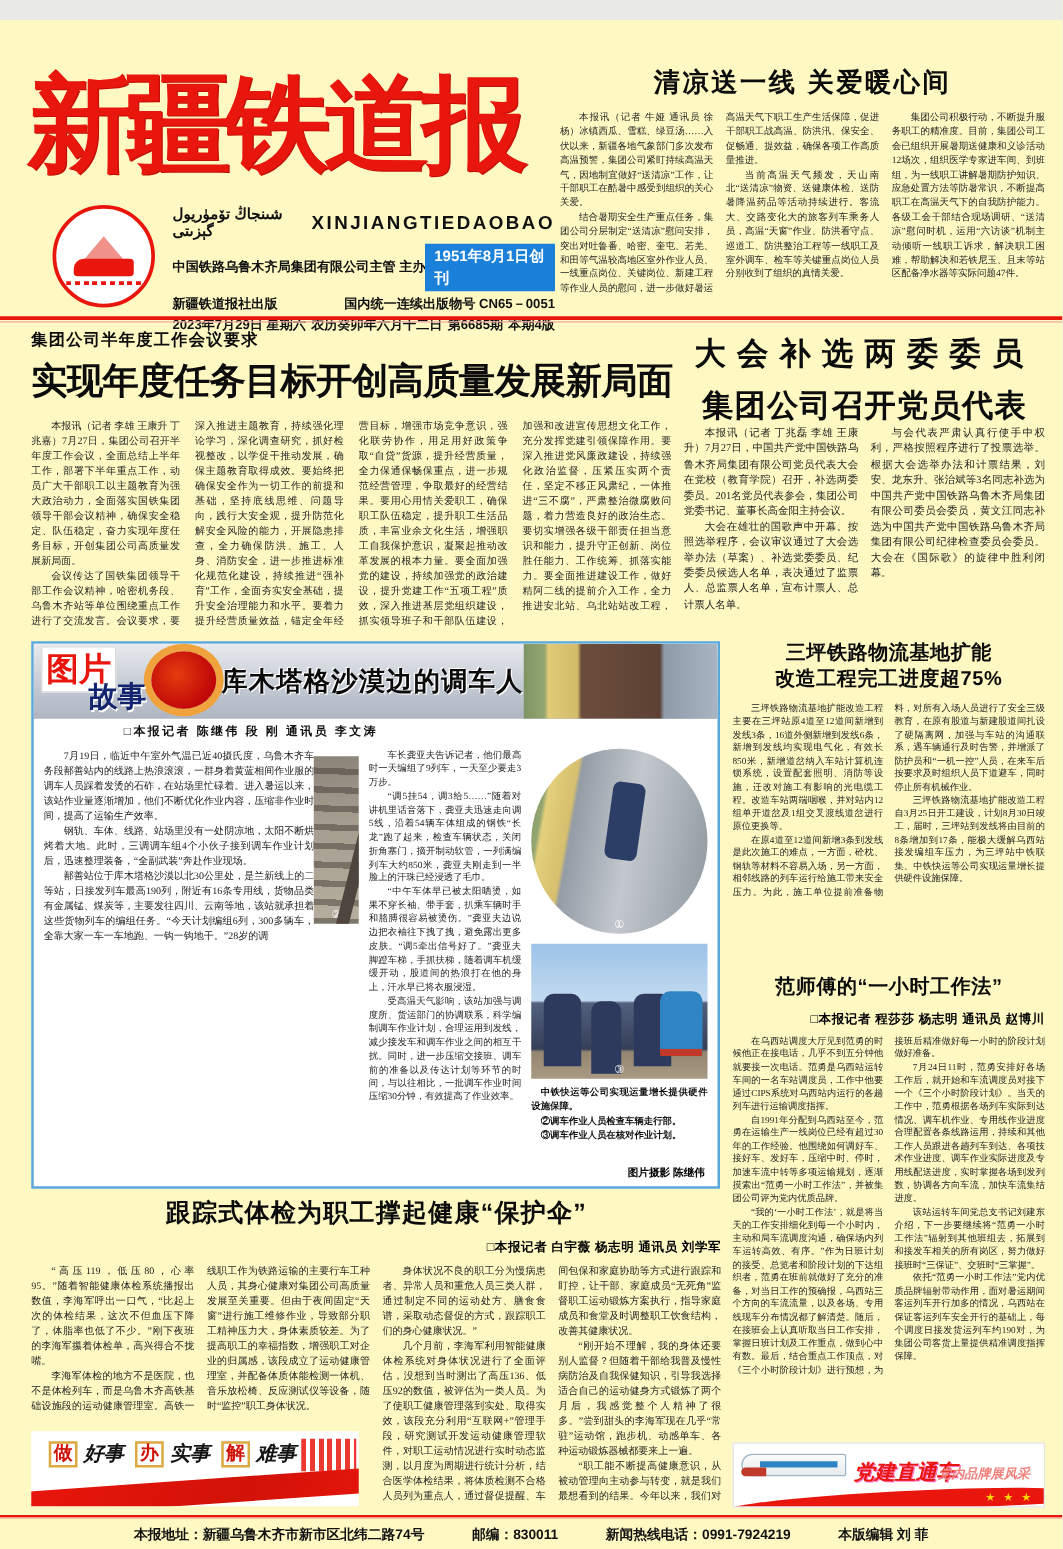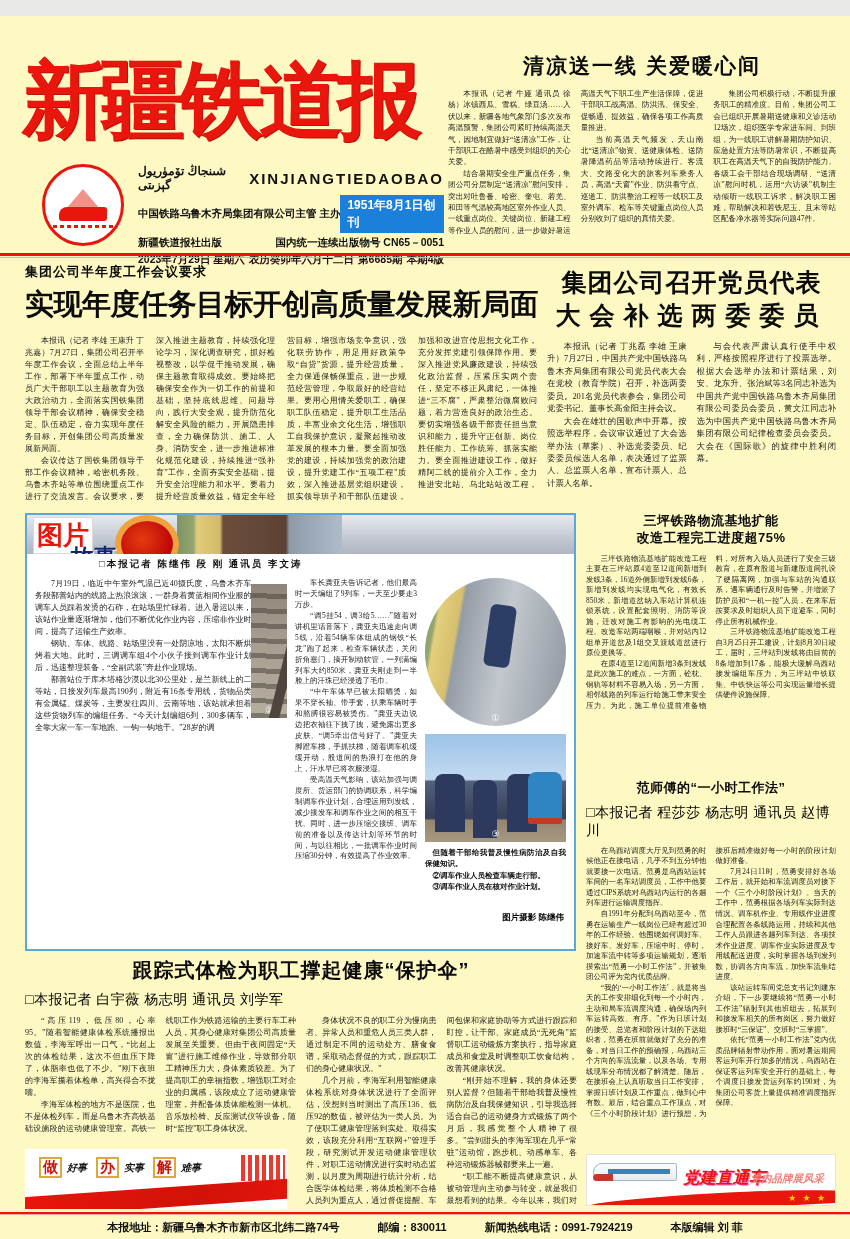--- a/index.html
+++ b/index.html
@@ -45,21 +45,21 @@
   .main-art .bt { columns:4; column-gap:12px; height:168px; }
 
   
   .party-art { left:547px; top:250px; width:289px; height:238px; }
   .party-art .h1 { font-size:25px; text-align:center; letter-spacing:1px; }
   .party-art .h2 { font-size:25px; text-align:center; letter-spacing:9px; margin-bottom:9px; }
   .party-art .bt { columns:2; column-gap:10px; height:176px; font-size:8.4px; line-height:1.48; }
 
   
   .pstory { left:25px; top:497px; width:551px; height:438px; border:2px solid #5aa7da; background:#fff; }
-  .ps-head { position:relative; height:39px; background:linear-gradient(180deg,#e8eaee 0%,#c2c8d2 60%,#aeb5c1 100%); display:flex; align-items:center; overflow:hidden; }
+  .ps-head { position:relative; height:60px; background:linear-gradient(180deg,#e8eaee 0%,#c2c8d2 60%,#aeb5c1 100%); display:flex; align-items:center; overflow:hidden; }
   .ps-logo { position:relative; width:150px; height:100%; flex:0 0 auto; }
   .ps-logo .circ1 { position:absolute; left:94px; top:6px; width:52px; height:46px; border-radius:50%;
       background:radial-gradient(circle at 40% 40%, #e43b0f 0%, #c00808 70%); box-shadow:0 0 0 6px #f0a23c; }
   .ps-logo .t1 { position:absolute; left:6px; top:2px; font-family:"Liberation Sans",sans-serif; font-weight:900;
       font-size:26px; color:#e8160c; background:#fff; padding:0 3px; border:1px solid #d9d9d9; }
   .ps-logo .t2 { position:absolute; left:44px; top:27px; font-family:"Liberation Sans",sans-serif; font-weight:900;
       font-size:23px; color:#12246e; text-shadow:1px 1px 0 #fff; }
   .ps-title { flex:1; font-size:21px; letter-spacing:1px; color:#0b0b0b; text-shadow:1px 1px 0 #fff, -1px -1px 0 #fff; white-space:nowrap; }
   .ps-headphoto { flex:0 0 165px; height:100%;
       background:linear-gradient(90deg,#7f9464 0%,#93a671 10%,#e0cb78 12%,#d2bb6a 26%,#6b4d3c 28%,#5d4234 66%,#8d9aa8 68%,#aebbc8 100%); }
@@ -86,44 +86,44 @@
   .photo-workers .loco { position:absolute; right:4px; top:38px; width:34px; height:52px; background:#2f85c4;
       border-radius:8px 8px 2px 2px; border-bottom:6px solid #c0392b; }
   .photo-workers .w { position:absolute; width:30px; height:58px; background:#2d3a5e; border-radius:8px 8px 0 0; top:40px; }
   .photo-workers .w1 { left:10px; } .photo-workers .w2 { left:48px; top:46px; width:24px; } .photo-workers .w3 { left:82px; }
   .captions { margin-top:5px; font-size:7.5px; line-height:1.5; text-align:justify; color:#111; font-family:"Liberation Sans",sans-serif; font-weight:bold; }
   .captions p { text-indent:1em; }
   .ps-credit { margin-top:auto; text-align:right; font-size:8.5px; font-weight:bold; font-family:"Liberation Sans",sans-serif; padding-right:2px; }
 
   
   .sanping { left:586px; top:497px; width:250px; height:259px; }
-  .rail-h { font-size:13px; text-align:center; letter-spacing:0.5px; line-height:1.3; }
+  .rail-h { font-size:16px; text-align:center; letter-spacing:0.5px; line-height:1.3; }
   .sanping .bt { margin-top:7px; columns:2; column-gap:9px; height:194px; font-size:7.4px; line-height:1.42; }
   .fan { left:586px; top:762px; width:250px; height:372px; }
   .fan .rail-h { margin-top:2px; }
-  .rail-by { text-align:left; font-family:"Liberation Sans",sans-serif; font-weight:normal; font-size:14px; margin:7px 0 6px; letter-spacing:0.5px; }
+  .rail-by { text-align:right; font-family:"Liberation Sans",sans-serif; font-weight:bold; font-size:10px; margin:7px 0 6px; letter-spacing:0.5px; }
   .fan .bt { columns:2; column-gap:9px; height:308px; font-size:7.4px; line-height:1.42; }
 
   
   .health { left:25px; top:941px; width:552px; height:250px; }
   .health h2 { font-size:20px; text-align:center; letter-spacing:1px; }
   .health .content { display:flex; gap:10px; margin-top:6px; }
   .health .half { width:271px; }
   .health .half .bt { columns:2; column-gap:10px; }
   .health .left-bt { height:128px; }
   .health .right-bt { height:200px; }
 
   
   .deeds { position:relative; margin-top:6px; width:262px; height:60px; background:#fff; overflow:hidden; }
   .deeds .ribbon { position:absolute; left:-8px; bottom:2px; width:116%; height:20px;
       background:linear-gradient(90deg,#e8160c 0%,#d21208 60%,#e8160c 100%); transform:rotate(-4deg) skewX(-30deg); border-radius:4px; }
   .deeds .row { position:relative; display:flex; align-items:center; gap:5px; padding:8px 0 0 14px; }
   .deeds .tile { border:2px solid #dba93f; background:#fff; color:#d01309; font-weight:900; font-size:15px;
       font-family:"Liberation Serif",serif; padding:0 2px; line-height:17px; }
-  .deeds .word { font-weight:900; font-size:10px; color:#141414; font-style:italic; margin-right:4px; font-family:"Liberation Serif",serif; }
+  .deeds .word { font-weight:900; font-size:16px; color:#141414; font-style:italic; margin-right:4px; font-family:"Liberation Serif",serif; }
   .deeds .sky { position:absolute; right:2px; top:6px; width:44px; height:26px;
       background:repeating-linear-gradient(90deg,#e8160c 0 4px,transparent 4px 7px); opacity:.85; }
 
   
   .express { left:586px; top:1138px; width:250px; height:52px; background:#fff; border:1px solid #e4e4e4; overflow:hidden; }
   .express .wave { position:absolute; left:-6px; bottom:-4px; width:112%; height:16px; background:#e8160c; transform:rotate(-3deg); border-radius:50% 50% 0 0; }
   .express .train { position:absolute; left:6px; top:8px; width:84px; height:18px;
       background:linear-gradient(180deg,#fbfbfb 0%,#e7ebef 100%); border:1px solid #9fb4c6; border-radius:12px 3px 3px 12px; }
   .express .train::before { content:""; position:absolute; left:14px; top:5px; width:62px; height:5px; background:#2f85c4; }
   .express .train::after { content:""; position:absolute; left:-1px; top:10px; width:20px; height:7px; background:#c0392b; border-radius:8px 0 0 8px; }
@@ -187,36 +187,37 @@
   <div class="abs main-art">
     <div class="hs kicker">集团公司半年度工作会议要求</div>
     <div class="hs main-head">实现年度任务目标开创高质量发展新局面</div>
     <div class="bt">
         <p>本报讯（记者 李雄 王康升 丁兆嘉）7月27日，集团公司召开半年度工作会议，全面总结上半年工作，部署下半年重点工作，动员广大干部职工以主题教育为强大政治动力，全面落实国铁集团领导干部会议精神，确保安全稳定、队伍稳定，奋力实现年度任务目标，开创集团公司高质量发展新局面。</p>
         <p>会议传达了国铁集团领导干部工作会议精神，哈密机务段、乌鲁木齐站等单位围绕重点工作进行了交流发言。会议要求，要深入推进主题教育，持续强化理论学习，深化调查研究，抓好检视整改，以学促干推动发展，确保主题教育取得成效。要始终把确保安全作为一切工作的前提和基础，坚持底线思维、问题导向，践行大安全观，提升防范化解安全风险的能力，开展隐患排查，全力确保防洪、施工、人身、消防安全，进一步推进标准化规范化建设，持续推进“强补育”工作，全面夯实安全基础，提升安全治理能力和水平。要着力提升经营质量效益，锚定全年经营目标，增强市场竞争意识，强化联劳协作，用足用好政策争取“自贷”货源，提升经营质量，全力保通保畅保重点，进一步规范经营管理，争取最好的经营结果。要用心用情关爱职工，确保职工队伍稳定，提升职工生活品质，丰富业余文化生活，增强职工自我保护意识，凝聚起推动改革发展的根本力量。要全面加强党的建设，持续加强党的政治建设，提升党建工作“五项工程”质效，深入推进基层党组织建设，抓实领导班子和干部队伍建设，加强和改进宣传思想文化工作，充分发挥党建引领保障作用。要深入推进党风廉政建设，持续强化政治监督，压紧压实两个责任，坚定不移正风肃纪，一体推进“三不腐”，严肃整治微腐败问题，着力营造良好的政治生态。要切实增强各级干部责任担当意识和能力，提升守正创新、岗位胜任能力、工作统筹、抓落实能力。要全面推进建设工作，做好精阿二线的提前介入工作，全力推进安北站、乌北站站改工程，尽快启动罗若铁路建设、格库铁路扩能改造工程。</p>
       </div>
   </div>
 
   <div class="abs party-art">
+    <div class="hs h2">大会补选两委委员</div>
     <div class="hs h1">集团公司召开党员代表</div>
-    <div class="hs h2">大会补选两委委员</div>
     <div class="bt">
         <p>本报讯（记者 丁兆磊 李雄 王康升）7月27日，中国共产党中国铁路乌鲁木齐局集团有限公司党员代表大会在党校（教育学院）召开，补选两委委员。201名党员代表参会，集团公司党委书记、董事长高金阳主持会议。</p>
         <p>大会在雄壮的国歌声中开幕。按照选举程序，会议审议通过了大会选举办法（草案）、补选党委委员、纪委委员候选人名单，表决通过了监票人、总监票人名单，宣布计票人、总计票人名单。</p>
         <p>与会代表严肃认真行使手中权利，严格按照程序进行了投票选举。根据大会选举办法和计票结果，刘安、龙东升、张治斌等3名同志补选为中国共产党中国铁路乌鲁木齐局集团有限公司委员会委员，黄文江同志补选为中国共产党中国铁路乌鲁木齐局集团有限公司纪律检查委员会委员。大会在《国际歌》的旋律中胜利闭幕。</p>
       </div>
   </div>
 
   <div class="abs pstory">
     <div class="ps-head">
       <div class="ps-logo">
         <div class="circ1"></div>
         <div class="t1">图片</div>
         <div class="t2">故事</div>
       </div>
+      <div class="hs ps-title">库木塔格沙漠边的调车人</div>
       <div class="ps-headphoto"></div>
     </div>
     <div class="ps-byline">□本报记者 陈继伟 段 刚 通讯员 李文涛</div>
     <div class="ps-content">
       <div class="ps-colA">
         <div class="bt">
             <p>7月19日，临近中午室外气温已近40摄氏度，乌鲁木齐车务段鄯善站内的线路上热浪滚滚，一群身着黄蓝相间作业服的调车人员踩着发烫的石砟，在站场里忙碌着。进入暑运以来，该站作业量逐渐增加，他们不断优化作业内容，压缩非作业时间，提高了运输生产效率。</p>
             <p>钢轨、车体、线路、站场里没有一处阴凉地，太阳不断烘烤着大地。此时，三调调车组4个小伙子接到调车作业计划后，迅速整理装备，“全副武装”奔赴作业现场。</p>
             <p>鄯善站位于库木塔格沙漠以北30公里处，是兰新线上的二等站，日接发列车最高190列，附近有16条专用线，货物品类有金属锰、煤炭等，主要发往四川、云南等地，该站就承担着这些货物列车的编组任务。“今天计划编组6列，300多辆车，全靠大家一车一车地跑、一钩一钩地干。”28岁的调</p>
           </div>
@@ -238,21 +239,21 @@
           <span class="photo-label">①</span>
         </div>
         <div class="photo-workers">
           <div class="w w1"></div>
           <div class="w w2"></div>
           <div class="w w3"></div>
           <div class="loco"></div>
           <span class="photo-label">③</span>
         </div>
         <div class="captions">
-            <p>但随着干部给我普及慢性病防治及自我保健知识。</p>
+            <p>中铁快运等公司实现运量增长提供硬件设施保障。</p>
             <p>②调车作业人员检查车辆走行部。</p>
             <p>③调车作业人员在核对作业计划。</p>
           </div>
         <div class="ps-credit">图片摄影 陈继伟</div>
       </div>
     </div>
   </div>
 
   <div class="abs sanping">
     <div class="hs rail-h">三坪铁路物流基地扩能</div>

